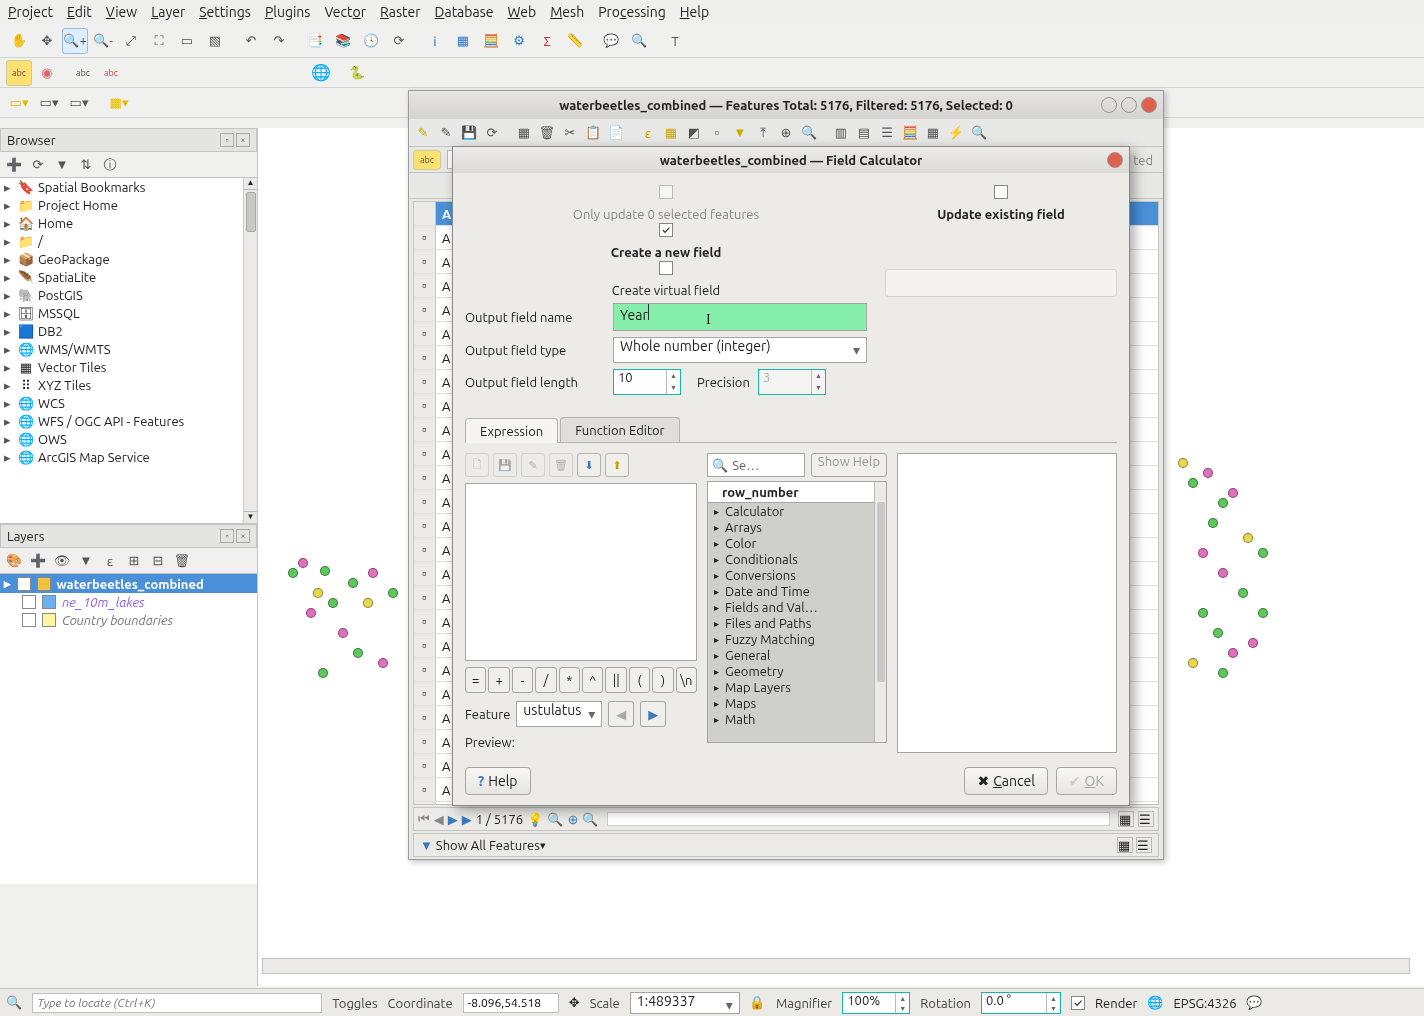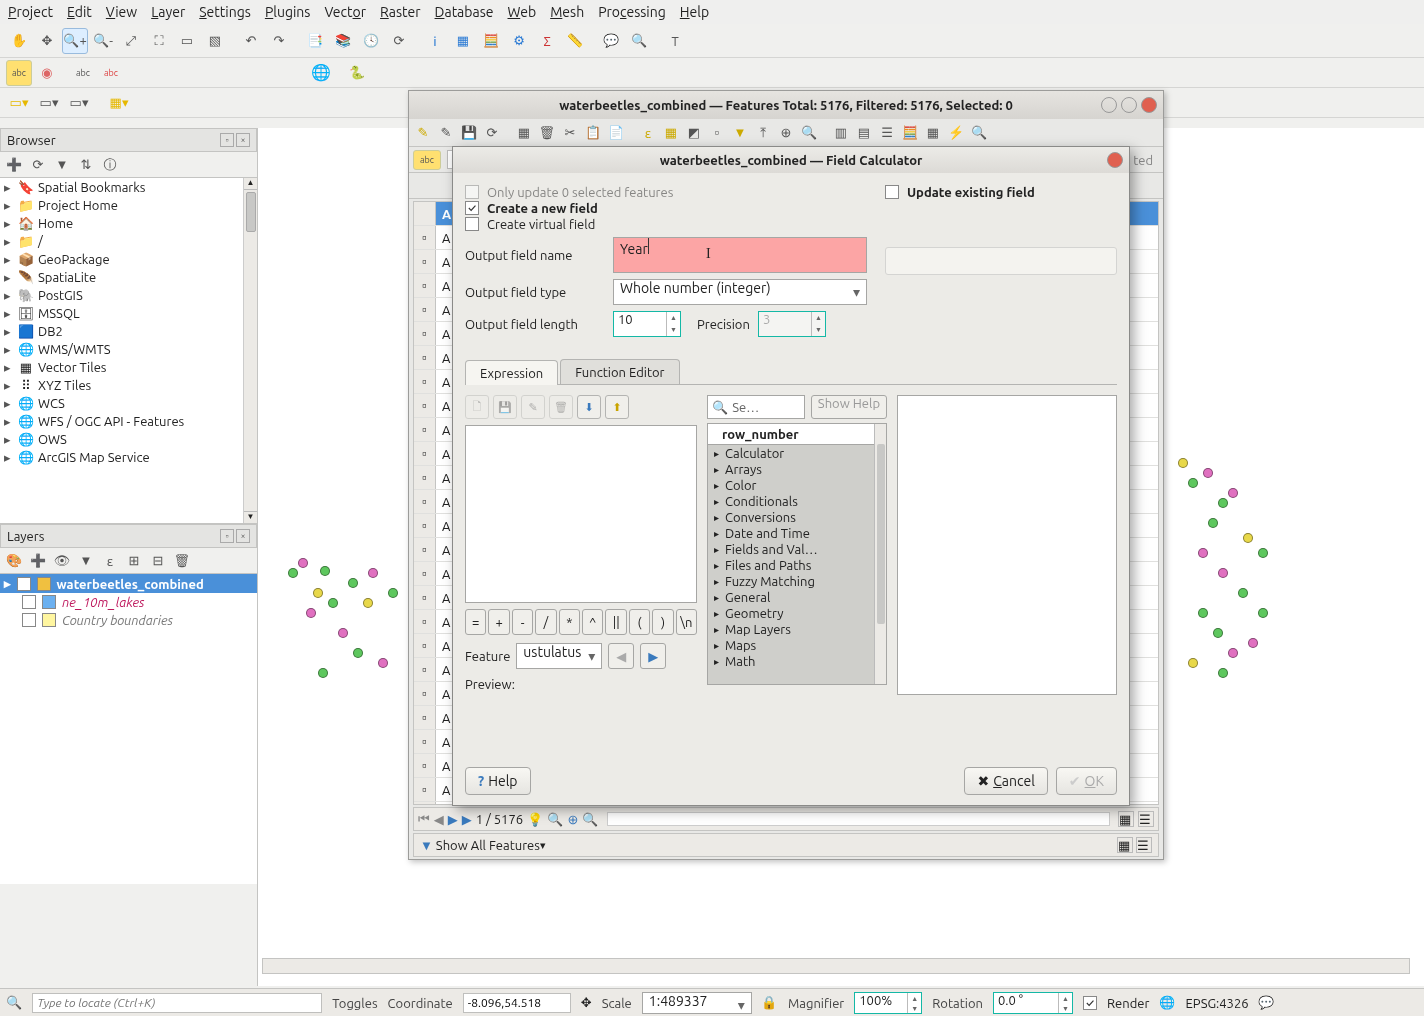--- a/index.html
+++ b/index.html
@@ -50,26 +50,26 @@
   .attr-header{background:#4a90d9;color:#fff; font-weight:bold;}
   .attr-nav{position:absolute; bottom:28px; left:4px; right:4px; height:24px; background:#eceae6; border:1px solid #c4c4c2; display:flex; align-items:center; gap:4px; padding:0 4px;}
   .attr-foot{position:absolute; bottom:2px; left:4px; right:4px; height:24px; background:#eceae6; border:1px solid #c4c4c2; display:flex; align-items:center; padding:0 6px;}
   
   .fc-dialog { position:absolute; left:452px; top:146px; width:678px; height:660px; background:#ecebe7; border:1px solid #8a8a88; box-shadow:4px 4px 12px rgba(0,0,0,.35);}
   .fc-title{height:26px;background:linear-gradient(#ecebe7,#dcdad6);display:flex;align-items:center;justify-content:center;font-size:13px;font-weight:bold;position:relative;}
   .fc-title .cbtn{position:absolute;right:6px;}
   .fc-body{padding:10px 12px 8px 12px; display:flex; gap:18px;}
   .fc-left{flex:1;}
   .fc-right{width:232px;}
-  .chk-row{display:flex; align-items:center; gap:8px; margin:2px 0;}
+  .chk-row{display:flex; align-items:center; gap:8px; margin:2px 0;flex-direction:column;}
   .chk{width:14px;height:14px;border:1px solid #888;background:#fff;display:inline-flex;align-items:center;justify-content:center;font-size:11px;}
   .chk.checked::after{content:"✓";color:#333;font-weight:bold;}
   .field-row{display:flex; align-items:center; gap:8px; margin:6px 0;}
   .field-row label{width:140px;}
-  .tinput{height:36px;border:1px solid #a6a6a4;background:#fca5a5;padding:0 6px;flex:1;font-size:14px;}
+  .tinput{height:28px;border:1px solid #a6a6a4;background:#86efac;padding:0 6px;flex:1;font-size:14px;}
   .tselect{height:26px;border:1px solid #a6a6a4;background:#fff;padding:0 6px;flex:1;font-size:14px;position:relative;}
   .tselect::after{content:"▾";position:absolute;right:6px;top:4px;color:#666;}
   .spin{width:68px;height:26px;border:1px solid #14b8a6;background:#fff;padding:0 4px;position:relative;}
   .spin .sp-btns{position:absolute;right:0;top:0;bottom:0;width:14px;display:flex;flex-direction:column;}
   .spin .sp-btns div{flex:1;border-left:1px solid #bbb;font-size:7px;text-align:center;line-height:10px;color:#666;}
   .disab{color:#999;background:#f4f4f2;}
   .fc-tabs{margin-top:8px;border-bottom:1px solid #b4b4b2;display:flex;}
   .fc-tab{padding:5px 14px;border:1px solid #b4b4b2;border-bottom:none;background:#e0dfdb;margin-right:2px;border-radius:4px 4px 0 0;}
   .fc-tab.active{background:#f6f5f1;position:relative;top:1px;}
   .fc-mid{display:flex; gap:10px; margin-top:10px;}
@@ -286,21 +286,21 @@
         <div class="tbtn" style="width:20px;height:20px;">➕</div>
         <div class="tbtn" style="width:20px;height:20px;">👁</div>
         <div class="tbtn" style="width:20px;height:20px;">▼</div>
         <div class="tbtn" style="width:20px;height:20px;">ε</div>
         <div class="tbtn" style="width:20px;height:20px;">⊞</div>
         <div class="tbtn" style="width:20px;height:20px;">⊟</div>
         <div class="tbtn" style="width:20px;height:20px;">🗑</div>
       </div>
       <div class="layers-list" id="layers-list">
           <div class="layer-row selected">▸ <span class="lchk">✓</span><span style="width:14px;height:14px;background:#f0c040;border:1px solid #888;display:inline-block;"></span><span style="">waterbeetles_combined</span></div>
-          <div class="layer-row">&nbsp;&nbsp;&nbsp;&nbsp;<span class="lchk"></span><span style="width:14px;height:14px;background:#6bb0f0;border:1px solid #888;display:inline-block;"></span><span style="font-style:italic;color:#be185d;">ne_10m_lakes</span></div>
+          <div class="layer-row">&nbsp;&nbsp;&nbsp;&nbsp;<span class="lchk"></span><span style="width:14px;height:14px;background:#6bb0f0;border:1px solid #888;display:inline-block;"></span><span style="font-style:italic;color:#8b5cf6;">ne_10m_lakes</span></div>
           <div class="layer-row">&nbsp;&nbsp;&nbsp;&nbsp;<span class="lchk"></span><span style="width:14px;height:14px;background:#fff6a0;border:1px solid #888;display:inline-block;"></span><span style="font-style:italic;color:#777;">Country boundaries</span></div>
         </div>
     </div>
   </div>
 
   <div class="map-canvas" id="map-canvas">
     <div class="small-scroll"></div>
   <div class="dot" style="left: 30px; top: 440px; background: rgb(94, 199, 94);"></div>
       <div class="dot" style="left: 40px; top: 430px; background: rgb(224, 112, 192);"></div>
       <div class="dot" style="left: 55px; top: 460px; background: rgb(232, 216, 74);"></div>
@@ -703,21 +703,21 @@
       </div>
     </div>
   </div>
 </div>
 
 <div class="statusbar">
   <span style="color:#888;">🔍</span>
   <input type="text" class="locator" placeholder="Type to locate (Ctrl+K)" style="">
   <span class="sb-label">Toggles</span>
   <span class="sb-label">Coordinate</span>
-  <input type="text" style="width: 108px;" value="-8.096,54.518">
+  <input type="text" style="width: 96px;" value="-8.096,54.518">
   <span>✥</span>
   <span class="sb-label">Scale</span>
   <div class="tselect" style="width:110px;flex:none;height:22px;"><span>1:489337</span></div>
   <span>🔒</span>
   <span class="sb-label">Magnifier</span>
   <div class="spin" style="height:22px;width:68px;"><span>100%</span><div class="sp-btns">
         <div>▲</div>
         <div>▼</div>
       </div></div>
   <span class="sb-label">Rotation</span>

